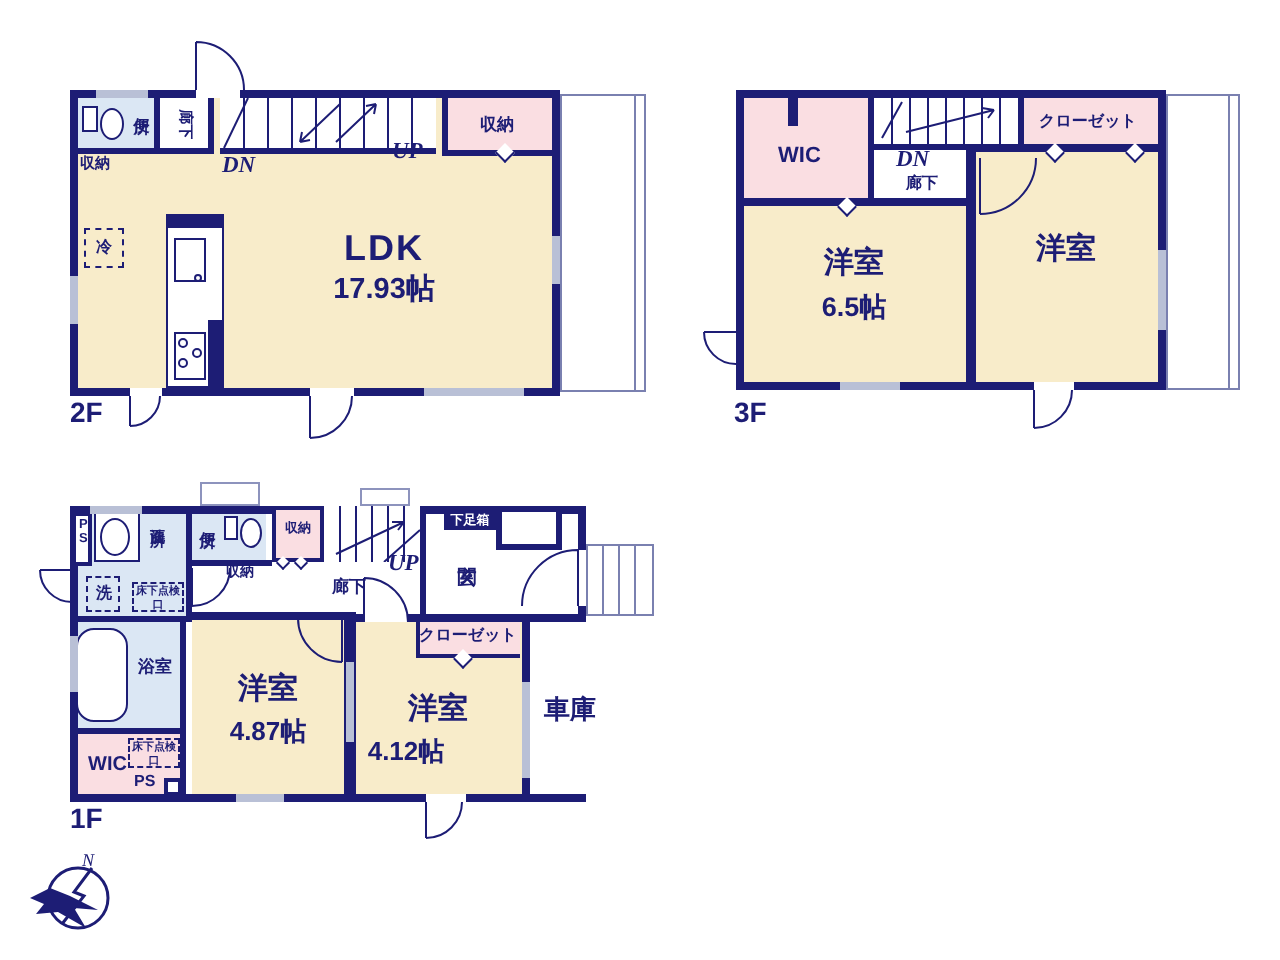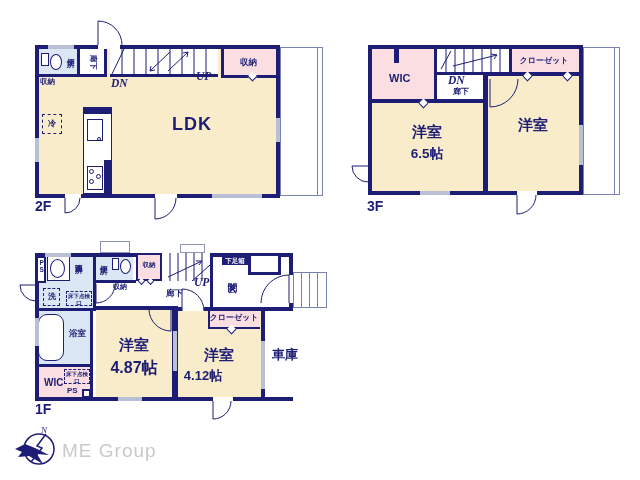--- a/index.html
+++ b/index.html
@@ -58,20 +58,21 @@
   <div class="t ital" style="left:196px;top:70px;font-size:11.5px">UP</div>
 
   <div class="r" style="left:221px;top:49px;width:55px;height:29px;background:#fadee2;border-left:3px solid #1d1d75;border-bottom:3px solid #1d1d75"></div>
   <div class="t ctr" style="left:226px;top:58px;width:45px;font-size:8.5px">収納</div>
   <div class="vn" style="left:249px;top:73px"></div>
 
   <div class="r" style="left:39px;top:76px;width:41px;height:12px;border-top:1px dashed #1d1d75"></div>
   <div class="t" style="left:40px;top:78px;font-size:7.5px">収納</div>
 
   <div class="t ctr" style="left:142px;top:115px;width:100px;font-size:18px;letter-spacing:1px">LDK</div>
+  <div class="t ctr" style="left:142px;top:138px;width:100px;font-size:14.5px">17.93帖</div>
 
   <div class="r dashedbox" style="left:42px;top:114px;width:20px;height:20px"></div>
   <div class="t" style="left:48px;top:120px;font-size:8px">冷</div>
 
   <div class="r" style="left:83px;top:113px;width:29px;height:81px;background:#fff;border:1px solid #1d1d75"></div>
   <div class="r w" style="left:83px;top:107px;width:29px;height:6px"></div>
   <div class="r" style="left:87px;top:119px;width:16px;height:22px;background:#fff;border:1px solid #1d1d75"></div>
   <div class="r" style="left:97px;top:137px;width:4px;height:4px;border:1px solid #1d1d75;border-radius:50%"></div>
   <div class="r w" style="left:104px;top:160px;width:8px;height:34px"></div>
   <div class="r" style="left:87px;top:166px;width:16px;height:24px;background:#fff;border:1px solid #1d1d75"></div>
@@ -216,21 +217,21 @@
 
   <div class="r" style="left:38px;top:314px;width:26px;height:47px;background:#fff;border:1.5px solid #1d1d75;border-radius:9px"></div>
   <div class="t" style="left:69px;top:329px;font-size:8.5px">浴室</div>
   <div class="t" style="left:44px;top:377px;font-size:10px">WIC</div>
   <div class="r dashedbox" style="left:64px;top:369px;width:26px;height:15px"></div>
   <div class="t" style="left:66px;top:371px;width:22px;font-size:5.5px;white-space:normal;text-align:center;line-height:1.2">床下点検口</div>
   <div class="t" style="left:67px;top:387px;font-size:8px">PS</div>
   <div class="r" style="left:82px;top:389px;width:9px;height:9px;background:#fff;border:2px solid #1d1d75"></div>
 
   <div class="t ctr" style="left:84px;top:337px;width:100px;font-size:15px">洋室</div>
-  <div class="t ctr" style="left:84px;top:359px;width:100px;font-size:16px">4.87帖</div>
+  <div class="t ctr" style="left:84px;top:359px;width:100px;font-size:13px">4.87帖</div>
   <div class="t ctr" style="left:169px;top:347px;width:100px;font-size:15px">洋室</div>
   <div class="t ctr" style="left:153px;top:369px;width:100px;font-size:13px">4.12帖</div>
   <div class="t" style="left:272px;top:348px;font-size:13px">車庫</div>
 
   <div class="r win" style="left:45px;top:253px;width:26px;height:4px"></div>
   <div class="r win" style="left:35px;top:318px;width:4px;height:28px"></div>
   <div class="r win" style="left:118px;top:397px;width:24px;height:4px"></div>
   <div class="r win" style="left:261px;top:341px;width:4px;height:48px"></div>
   <div class="r" style="left:213px;top:397px;width:20px;height:4px;background:#fff"></div>
   <div class="r" style="left:182px;top:307px;width:22px;height:4px;background:#fff"></div>
@@ -265,15 +266,14 @@
     </g>
   </svg>
 
 
   <svg class="r" style="left:12px;top:424px" width="52" height="52">
     <circle cx="27" cy="25" r="15" stroke="#1d1d75" stroke-width="1.5" fill="none"></circle>
     <path d="M34 10 L25 22 L30 24 L19 38" stroke="#1d1d75" stroke-width="1.5" fill="none"></path>
     <polygon points="3,25 13,20 23,24 37,31 25,30 31,40 17,32 6,33 10,28" fill="#1d1d75"></polygon>
     <text x="29" y="9" font-size="9" font-style="italic" fill="#1d1d75" font-family="Liberation Serif, serif">N</text>
   </svg>
-  <div class="t" style="left:62px;top:441px;font-size:19px;font-weight:normal;color:#c9c9c9;letter-spacing:1px">ME Group</div>
 
 </div>
 
 </body></html>

